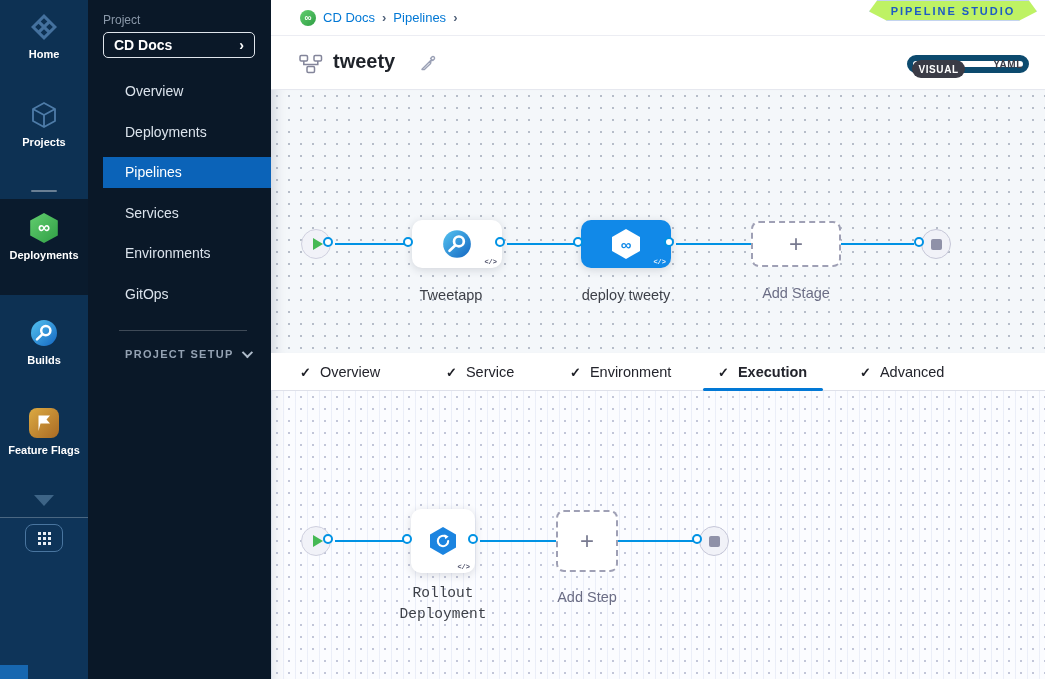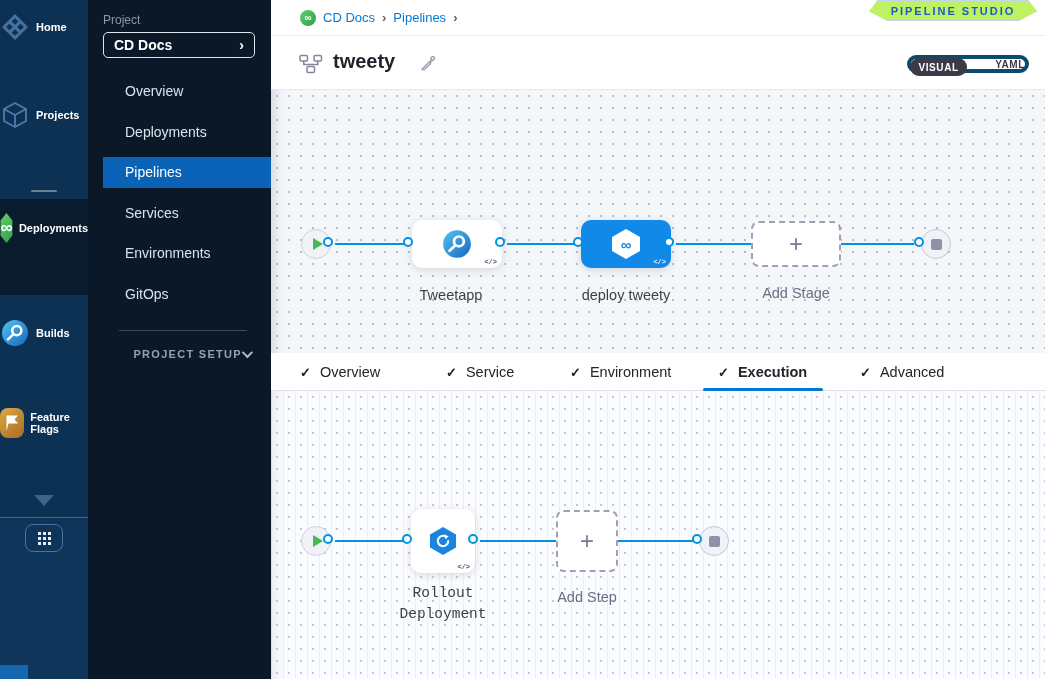--- a/index.html
+++ b/index.html
@@ -1,21 +1,21 @@
 <!DOCTYPE html>
 <html><head>
 <meta charset="utf-8">
 <style>
   * { margin:0; padding:0; box-sizing:border-box; }
   html,body { width:1045px; height:679px; overflow:hidden; }
   body { font-family:"Liberation Sans", sans-serif; background:#fff; position:relative; }
 
   
   .global-sidebar { position:absolute; left:0; top:0; width:88px; height:679px; background:#0d3153; z-index:30; }
-  .gnav-item { position:absolute; width:88px; display:flex; flex-direction:row; align-items:center; gap:6px; cursor:pointer; }
+  .gnav-item { position:absolute; width:88px; display:flex; flex-direction:column; align-items:center; gap:6px; cursor:pointer; }
   .gnav-label { color:#fff; font-size:11px; font-weight:700; }
   .gnav-active-block { position:absolute; top:199px; left:0; width:88px; height:96px; background:#0a1b2d; }
   .gnav-divider { position:absolute; left:31px; width:26px; height:2px; background:rgba(255,255,255,.38); border-radius:2px; }
   .gnav-triangle { position:absolute; top:495px; left:34px; width:0; height:0; border-left:10px solid transparent; border-right:10px solid transparent; border-top:11px solid #3d6486; cursor:pointer; }
   .gnav-bottom { position:absolute; top:517px; left:0; width:88px; height:162px; background:#0e3459; border-top:1px solid rgba(255,255,255,.25); }
   .apps-btn { position:absolute; top:6px; left:25px; width:38px; height:28px; border:1px solid #49759f; border-radius:8px; display:flex; align-items:center; justify-content:center; cursor:pointer; }
   .bottom-accent { position:absolute; left:0; bottom:0; width:28px; height:14px; background:#1767b0; }
 
   .icon-circle-green { width:30px; height:30px; border-radius:9px; background:linear-gradient(135deg,#63cf70,#2f9e44);
     clip-path:polygon(50% 0,96% 25%,96% 75%,50% 100%,4% 75%,4% 25%);
@@ -24,38 +24,38 @@
 
   
   .project-sidebar { position:absolute; left:88px; top:0; width:183px; height:679px; background:#0a1828; z-index:29; }
   .proj-label { position:absolute; left:15px; top:13px; font-size:12px; color:#8a98a9; }
   .proj-select { position:absolute; left:15px; top:32px; width:152px; height:26px; border:1px solid #dfe5ec; border-radius:5px; display:flex; align-items:center; justify-content:space-between; padding:0 10px; cursor:pointer; }
   .proj-select .name { color:#fff; font-weight:700; font-size:14px; }
   .proj-select .chev { color:#fff; font-weight:700; font-size:14px; }
   .pnav-item { position:absolute; left:0; width:183px; height:31px; line-height:31px; padding-left:37px; color:#dbe3ec; font-size:14px; cursor:pointer; }
   .pnav-item.selected { left:15px; width:168px; padding-left:22px; background:#0b63b8; color:#fff; }
   .pnav-divider { position:absolute; left:31px; top:330px; width:128px; height:1px; background:rgba(255,255,255,.22); }
-  .setup-row { position:absolute; left:37px; top:348px; width:125px; display:flex; align-items:center; justify-content:flex-end; cursor:pointer; }
+  .setup-row { position:absolute; left:37px; top:348px; width:125px; display:flex; align-items:center; justify-content:space-between; cursor:pointer; }
   .setup-label { font-size:11px; font-weight:700; letter-spacing:1.3px; color:#94a2b3; }
   .chev-down { width:8px; height:8px; border-right:2px solid #aebbca; border-bottom:2px solid #aebbca; transform:rotate(45deg) translateY(-2px); }
 
   
   .main { position:absolute; left:271px; top:0; right:0; bottom:0; }
   .breadcrumb-row { position:absolute; top:0; left:0; right:0; height:36px; background:#fff; border-bottom:1px solid #ecedf3; display:flex; align-items:center; padding-left:29px; gap:7px; }
   .crumb-icon { width:16px; height:16px; border-radius:50%; background:linear-gradient(135deg,#63cf70,#2f9e44); color:#fff; font-size:10px; font-weight:700; display:flex; align-items:center; justify-content:center; }
   .crumb { color:#0278d5; font-size:13px; cursor:pointer; }
   .crumb-sep { color:#51627a; font-size:13px; font-weight:700; }
   .studio-badge { position:absolute; top:0; right:8px; width:168px; height:21px; background:#bef264; box-shadow:inset 0 0 0 1px #c3d4ef; clip-path:polygon(5% 0,95% 0,100% 55%,89% 100%,11% 100%,0 55%); display:flex; align-items:center; justify-content:center; }
   .studio-badge span { color:#1d5bc4; font-size:11px; font-weight:700; letter-spacing:2px; }
 
   .title-row { position:absolute; top:36px; left:0; right:0; height:54px; background:#fff; border-bottom:1px solid #e6e8ef; }
   .pipeline-title { position:absolute; left:62px; top:14px; font-size:20px; font-weight:700; color:#1f232a; }
   .flow-icon { position:absolute; left:28px; top:17px; }
   .pencil { position:absolute; left:147px; top:17px; cursor:pointer; }
-  .view-toggle { position:absolute; right:16px; top:19px; width:122px; height:18px; background:#fff; border:4px solid #0c4a6e; border-radius:10px; display:flex; cursor:pointer;gap:28px; }
+  .view-toggle { position:absolute; right:16px; top:19px; width:122px; height:18px; background:#fff; border:6px solid #0c4a6e; border-radius:10px; display:flex; cursor:pointer;gap:28px; }
   .toggle-visual { width:64px; height:18px; margin:-1px 0 0 -1px; background:#3a3b46; border-radius:10px; color:#fff; font-size:10px; font-weight:700; letter-spacing:.6px; display:flex; align-items:center; justify-content:center; }
   .toggle-yaml { flex:1; color:#3a3b46; font-size:10px; font-weight:700; letter-spacing:.6px; display:flex; align-items:center; justify-content:center; }
 
   
   .stage-canvas { position:absolute; top:90px; left:0; right:0; height:263px; background-color:#f4f7fa;
     background-image:radial-gradient(#b6bdc9 1.1px, transparent 1.2px); background-size:12px 12px;
     box-shadow:inset 14px 0 14px -12px rgba(10,30,60,.18); }
   .exec-canvas { position:absolute; top:391px; left:0; right:0; bottom:0; background-color:#fbfcff;
     background-image:linear-gradient(90deg, rgba(223,227,243,.55) 1px, transparent 1px), radial-gradient(#c2c6d8 1.1px, transparent 1.2px);
     background-size:12px 12px; box-shadow:inset 14px 0 14px -12px rgba(10,30,60,.12); }

